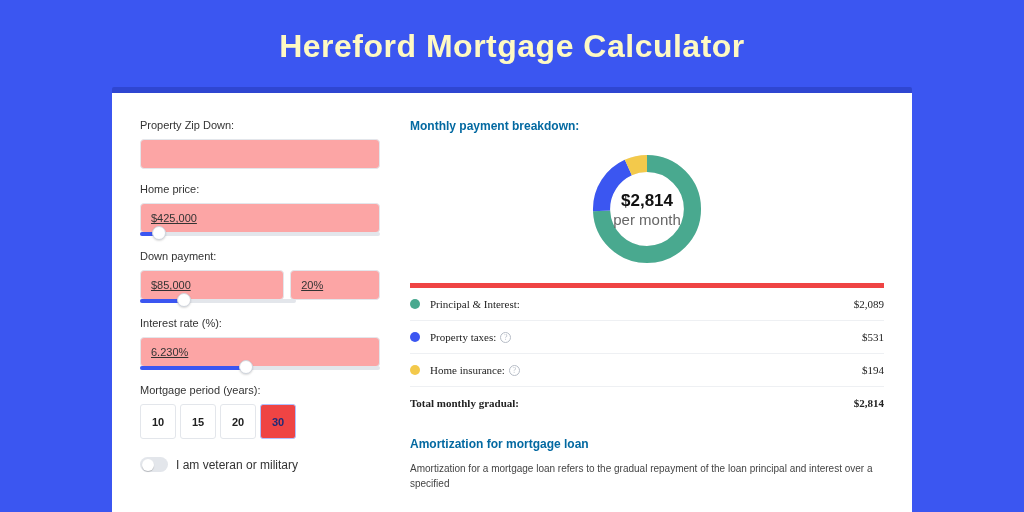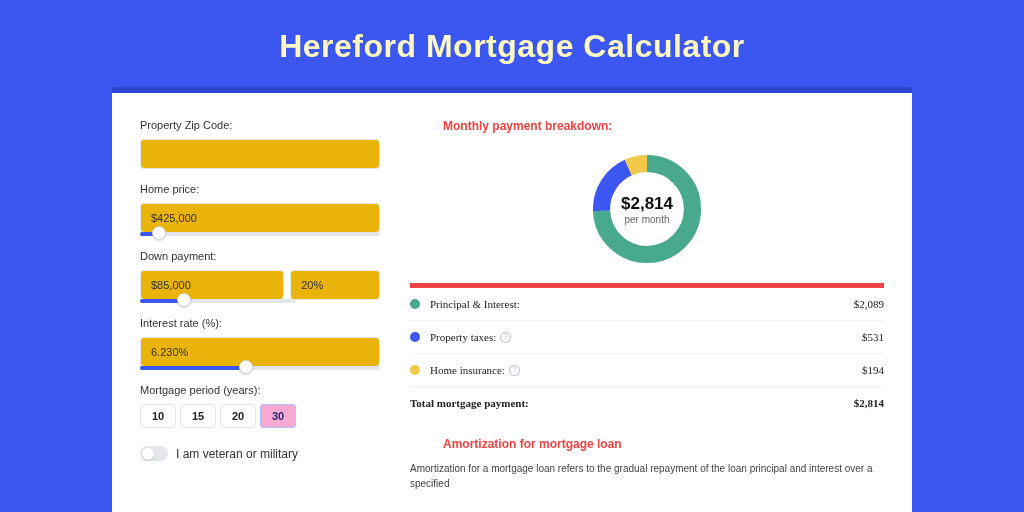--- a/index.html
+++ b/index.html
@@ -8,60 +8,60 @@
   .page-title { text-align: center; color: #fef9c3; font-size: 32px; font-weight: 700; padding: 28px 0 22px 0; letter-spacing: 0.5px; }
   .shadow-box { background: #2F46D1; margin: 0 112px; height: 6px; border-radius: 2px 2px 0 0; }
   .card {
     background: #fff; margin: 0 112px; height: 420px; display: flex; padding: 26px 28px; gap: 30px;
   }
   .left-col { width: 240px; }
   .right-col { flex: 1; }
   .field-label { font-size: 11px; color: #333; margin-bottom: 8px; display: block; }
   .text-input {
     width: 100%; border: 1px solid #E3E6EB; border-radius: 4px; height: 30px;
-    padding: 0 10px; font-size: 11px; color: #333; background: #eab308;
+    padding: 0 10px; font-size: 11px; color: #333; background: #fca5a5; text-decoration: underline;
   }
   .field-block { margin-bottom: 14px; }
   .slider-track {
     position: relative; height: 4px; background: #E3E6EB; border-radius: 2px; margin-top: -1px;
   }
   .slider-fill { position: absolute; height: 100%; background: #3B56F1; border-radius: 2px; left: 0; }
   .slider-thumb {
     position: absolute; width: 14px; height: 14px; background: #fff; border: 1px solid #D0D5DD;
     border-radius: 50%; top: -6px; box-shadow: 0 1px 2px rgba(0,0,0,0.15);
   }
   .dp-row { display: flex; gap: 6px; }
   .dp-row .text-input:first-child { flex: 1.8; }
   .dp-row .text-input:last-child { flex: 1; }
   .period-row { display: flex; gap: 4px; margin-top: 2px; }
   .period-btn {
     border: 1px solid #E3E6EB; background: #fff; font-size: 11px; font-weight: 600;
-    width: 36px; height: 24px; border-radius: 3px; cursor: pointer; color: #222;
+    width: 36px; height: 35px; border-radius: 3px; cursor: pointer; color: #222;
   }
-  .period-btn.active { background: #f9a8d4; border-color: #AFC0FF; color: #1E2A78; }
+  .period-btn.active { background: #ef4444; border-color: #AFC0FF; color: #1E2A78; }
   .toggle-row { display: flex; align-items: center; gap: 8px; margin-top: 18px; }
   .toggle {
     width: 28px; height: 15px; background: #E3E6EB; border-radius: 10px; position: relative;
   }
   .toggle::after {
     content: ""; position: absolute; width: 12px; height: 12px; background: #fff; border-radius: 50%;
     top: 1.5px; left: 2px; box-shadow: 0 1px 1px rgba(0,0,0,0.2);
   }
   .toggle-label { font-size: 12px; color: #333; }
 
-  .section-title { font-size: 12px; font-weight: 700; color: #ef4444; margin-bottom: 10px; margin-left: 33px; }
+  .section-title { font-size: 12px; font-weight: 700; color: #0369a1; margin-bottom: 10px; }
   .donut-wrap { display: flex; justify-content: center; padding: 6px 0 14px 0; }
   .donut { position: relative; width: 120px; height: 120px; }
   .donut svg { width: 120px; height: 120px; transform: rotate(-90deg); }
   .donut-center {
     position: absolute; inset: 0; display: flex; flex-direction: column; align-items: center;
     justify-content: center; text-align: center;
   }
   .donut-amount { font-size: 17px; font-weight: 700; color: #111; }
-  .donut-sub { font-size: 10px; color: #666; }
+  .donut-sub { font-size: 15px; color: #666; }
 
   .legend { border-top: 5px solid #ef4444; font-family: Liberation Serif, serif; }
   .legend-row {
     display: flex; align-items: center; padding: 10px 0; border-bottom: 1px solid #EEF0F3;
     font-size: 11px; color: #222;
   }
   .legend-dot { width: 10px; height: 10px; border-radius: 50%; margin-right: 10px; }
   .legend-label { flex: 1; display: flex; align-items: center; gap: 4px; }
   .legend-val { font-weight: 400; }
   .legend-row.total .legend-label, .legend-row.total .legend-val { font-weight: 700; }
@@ -77,21 +77,21 @@
 <body>
 
 <h1 class="page-title">Hereford Mortgage Calculator</h1>
 <div class="shadow-box"></div>
 
 <div class="card">
 
   <div class="left-col">
 
     <div class="field-block">
-      <label class="field-label">Property Zip Code:</label>
+      <label class="field-label">Property Zip Down:</label>
       <input class="text-input" type="text" value="" style="">
     </div>
 
     <div class="field-block">
       <label class="field-label">Home price:</label>
       <input class="text-input" type="text" value="$425,000" style="">
       <div class="slider-track">
         <div class="slider-fill" style="width:8%"></div>
         <div class="slider-thumb" style="left:calc(8% - 7px)"></div>
       </div>
@@ -171,21 +171,21 @@
       </div>
       <div class="legend-row">
         <span class="legend-dot" style="background:#F3C94B"></span>
         <span class="legend-label">
           <span>Home insurance:</span>
           <span class="info-icon">?</span>
         </span>
         <span class="legend-val">$194</span>
       </div>
       <div class="legend-row total" style="border-bottom:none">
-        <span class="legend-label">Total mortgage payment:</span>
+        <span class="legend-label">Total monthly gradual:</span>
         <span class="legend-val">$2,814</span>
       </div>
     </div>
 
     <div class="amort-block">
       <div class="section-title">Amortization for mortgage loan</div>
       <div class="amort-text">Amortization for a mortgage loan refers to the gradual repayment of the loan principal and interest over a specified</div>
     </div>
 
   </div>

